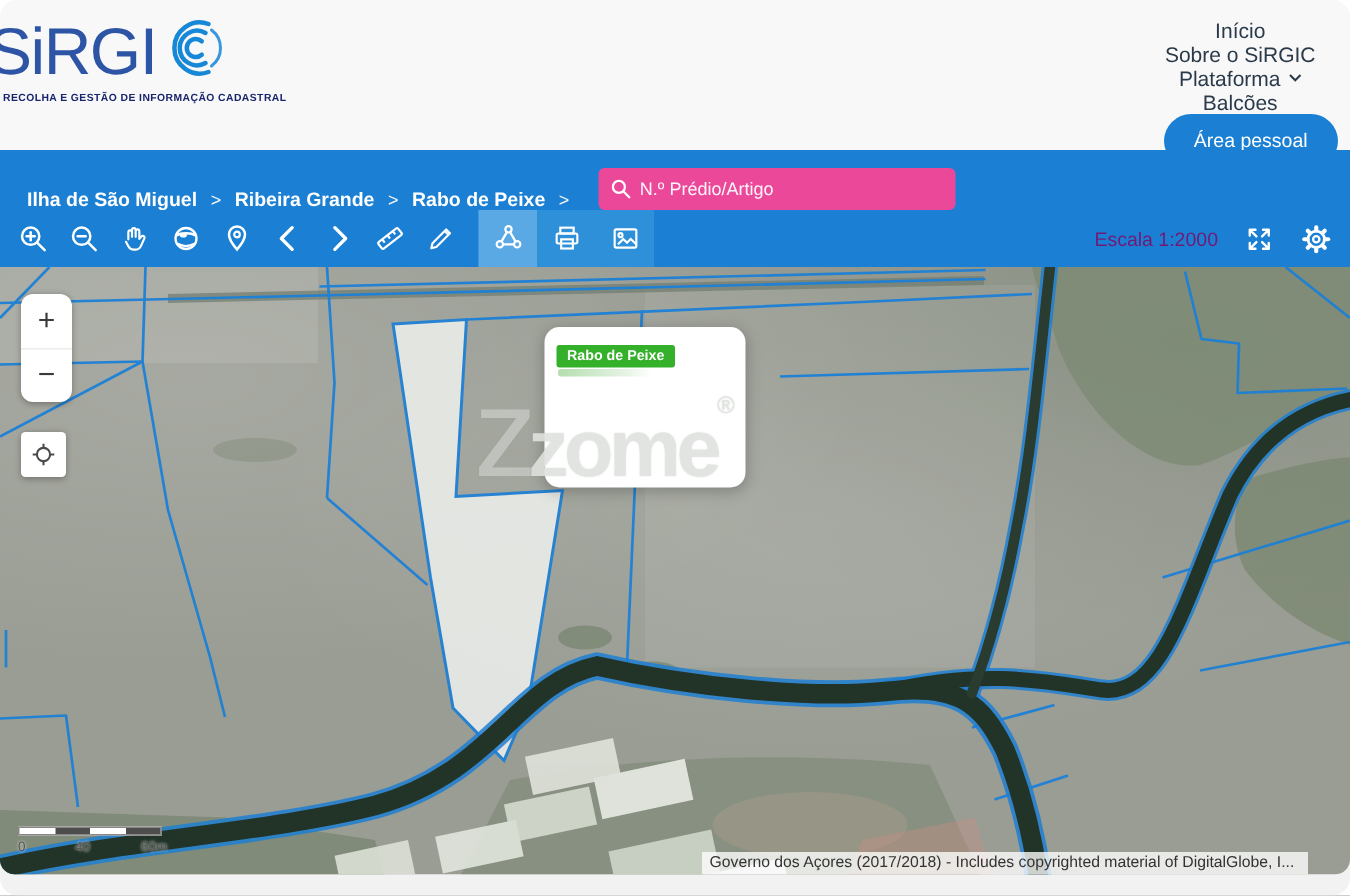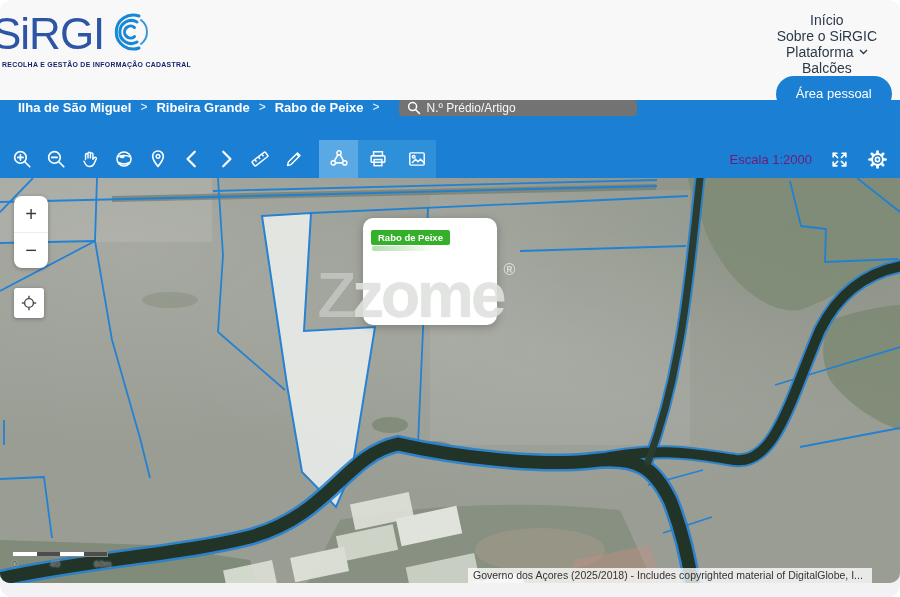--- a/index.html
+++ b/index.html
@@ -12,24 +12,24 @@
   .logo-row { display:flex; align-items:center; }
   .wordmark { font-size:44px; color:#2e55a5; letter-spacing:-1px; font-weight:400; line-height:1; }
   .logo-c { margin-left:2px; }
   .tagline { font-size:6.9px; font-weight:bold; color:#18246b; letter-spacing:.3px; margin-top:3px; margin-left:10px; }
 
   .nav { position:absolute; top:12px; right:6px; display:flex; align-items:center;flex-direction:column; }
   .nav-item { font-size:14px; color:#2b3a4a; margin:0 17px; cursor:pointer; display:flex; align-items:center; gap:5px; white-space:nowrap; }
   .nav-cta { margin-left:14px; background:#1b80d4; color:#fff; font-size:13px; padding:0 20px; height:36px; line-height:36px; border-radius:18px; border:none; cursor:pointer; white-space:nowrap; }
 
   
-  .crumbbar { position:absolute; top:100px; left:0; width:900px; height:40px; background:#1b80d4; display:flex; align-items:flex-start; padding-left:18px; }
+  .crumbbar { position:absolute; top:100px; left:0; width:900px; height:40px; background:#1b80d4; display:flex; align-items:flex-end; padding-left:18px; }
   .crumb { color:#fff; font-size:13px; font-weight:bold; cursor:pointer; white-space:nowrap; }
   .crumb-sep { color:#fff; font-size:12px; margin:0 9px; opacity:.95; }
-  .searchbox { margin-left:10px; width:238px; height:16px; background:#737373; border-radius:4px; display:flex; align-items:center; padding:0 8px; gap:6px; }
+  .searchbox { margin-left:10px; width:238px; height:28px; background:#ec4899; border-radius:4px; display:flex; align-items:center; padding:0 8px; gap:6px; }
   .searchbox input { flex:1; background:transparent; border:none; outline:none; color:#fff; font-size:12px; font-family:"Liberation Sans", sans-serif; }
   .searchbox input::placeholder { color:rgba(255,255,255,.95); opacity:1; }
 
   
   .toolbar { position:absolute; top:140px; left:0; width:900px; height:38px; background:#1b80d4; display:flex; align-items:stretch; padding-left:5px; }
   .tool { width:34px; display:flex; align-items:center; justify-content:center; cursor:pointer; }
   .tool-group { display:flex; margin-left:8px; background:#2f90da; }
   .tool-group .tool { width:39px; }
   .tool.active { background:#5aa8e4; }
   .toolbar-right { position:absolute; top:140px; right:12px; height:38px; display:flex; align-items:center; gap:18px; }
@@ -44,21 +44,21 @@
       #9a9d94;
     border-radius:0 0 10px 10px; overflow:hidden; cursor:grab; }
   .map svg.layer { position:absolute; top:0; left:0; }
 
   .popup { position:absolute; left:363px; top:40px; width:134px; height:107px; background:#fff; border-radius:10px; box-shadow:0 2px 10px rgba(0,0,0,.25); }
   .popup-badge { display:inline-block; margin:12px 0 0 8px; background:#35b02a; color:#fff; font-size:9.5px; font-weight:bold; padding:2px 7px; border-radius:2px; white-space:nowrap; }
   .popup-smudge { width:62px; height:5px; margin:1px 0 0 9px; background:linear-gradient(90deg, rgba(70,170,55,.4), rgba(70,170,55,.15) 70%, transparent); border-radius:2px; }
 
   .watermark { position:absolute; left:316px; top:68px; line-height:1; color:rgba(226,229,225,.85); text-shadow:0 0 1px rgba(150,150,150,.35); white-space:nowrap; pointer-events:none; }
   .wm-thin { font-size:84px; font-weight:300; opacity:.55; letter-spacing:-6px; }
-  .wm-bold { font-size:64px; font-weight:bold; letter-spacing:-3px; }
+  .wm-bold { font-size:54px; font-weight:bold; letter-spacing:-3px; }
   .wm-reg { font-size:16px; vertical-align:42px; font-weight:bold; }
 
   .zoomctl { position:absolute; left:14px; top:18px; width:34px; background:#fff; border-radius:8px; box-shadow:0 1px 4px rgba(0,0,0,.3); overflow:hidden; }
   .zoomctl .zbtn { width:34px; height:36px; display:flex; align-items:center; justify-content:center; font-size:20px; color:#3a3a3a; cursor:pointer; }
   .zoomctl .zbtn + .zbtn { border-top:1px solid #ececec; }
   .geobtn { position:absolute; left:14px; top:110px; width:30px; height:30px; background:#fff; border-radius:3px; box-shadow:0 1px 4px rgba(0,0,0,.3); display:flex; align-items:center; justify-content:center; cursor:pointer; }
 
   .scalebar { position:absolute; left:12px; top:373px; width:96px; }
   .sb-bar { display:flex; height:6px; border:1px solid #888; background:#fff; }
   .sb-seg { flex:1; }
@@ -362,16 +362,16 @@
           <div class="sb-seg dark"></div>
       </div>
       <div class="sb-labels">
         <span class="sb-l0">0</span>
         <span class="sb-l1">40</span>
         <span class="sb-l2">60m</span>
       </div>
     </div>
 
 
-    <div class="attribution">Governo dos Açores (2025/2018) - Includes copyrighted material of DigitalGlobe, I...</div>
+    <div class="attribution">Governo dos Açores (2017/2018) - Includes copyrighted material of DigitalGlobe, I...</div>
   </div>
 
 </div>
 
 </body></html>

